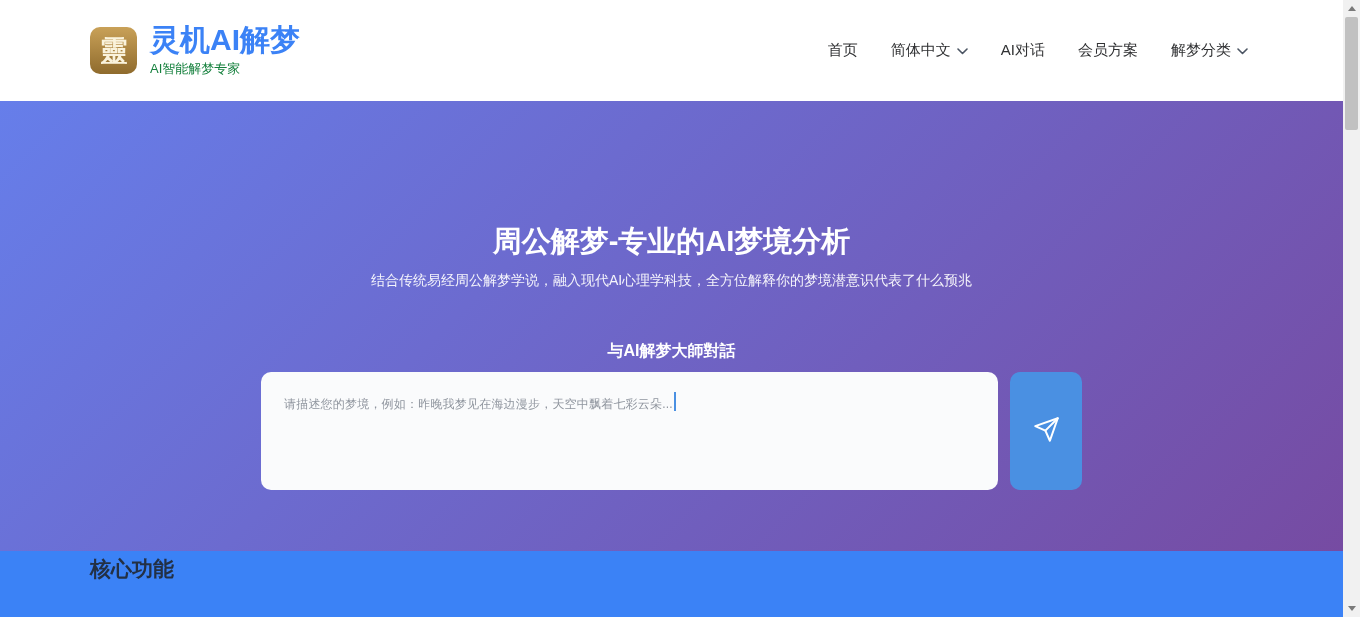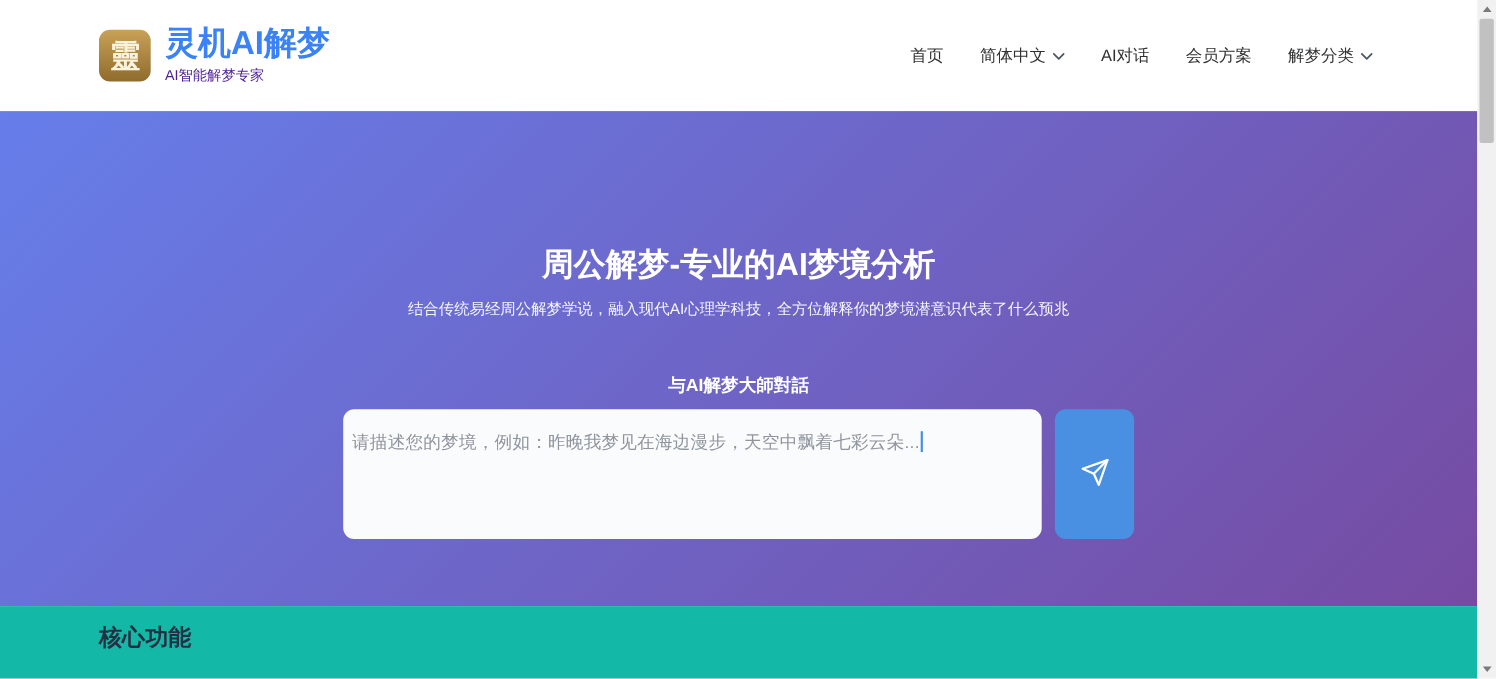--- a/index.html
+++ b/index.html
@@ -20,21 +20,21 @@
   .brand { display: flex; align-items: center; }
   .logo {
     width: 47px; height: 47px; border-radius: 10px;
     background: linear-gradient(180deg, #c9a158 0%, #8f6b2d 100%);
     display: flex; align-items: center; justify-content: center;
     color: #faf3dc; font-size: 28px; font-weight: bold;
     flex: 0 0 auto;
   }
   .brand-text { margin-left: 13px; }
   .brand-title { color: #3b82f6; font-size: 30px; font-weight: bold; line-height: 1.15; }
-  .brand-subtitle { color: #4c1d95; font-size: 13px; margin-top: 3px; }
+  .brand-subtitle { color: #15803d; font-size: 13px; margin-top: 3px; }
 
   .nav { display: flex; align-items: center; gap: 33px; }
   .nav-item {
     display: flex; align-items: center; gap: 6px;
     color: #303133; font-size: 15px; cursor: pointer; white-space: nowrap;
   }
   .chevron { display: inline-flex; margin-top: 2px; }
 
   
   .hero {
@@ -48,41 +48,41 @@
     margin-top: 17px; font-size: 14px; line-height: 1;
     color: rgba(255,255,255,0.93);
   }
   .chat-label { margin-top: 56px; font-size: 16px; font-weight: bold; line-height: 1; }
 
   .input-row {
     margin-top: 13px;
     display: flex; justify-content: center; align-items: stretch; gap: 12px;
   }
   .dream-input {
-    width: 635px; height: 118px;
+    width: 737px; height: 118px;
     background: #fafbfc; border-radius: 10px;
-    text-align: left; padding: 20px 8px;
-    font-size: 16px; color: #8f959e;
+    text-align: left; padding: 20px 23px;
+    font-size: 12px; color: #8f959e;
     cursor: text; position: relative; overflow: hidden;
   }
   .dream-input .ph { letter-spacing: 0.2px; }
   .caret {
     display: inline-block; width: 2px; height: 19px;
     background: #4a90e2; vertical-align: text-bottom; margin-left: 1px;
   }
   .send-btn {
     width: 72px; height: 118px; border: none; border-radius: 10px;
     background: #4a90e2; cursor: pointer;
     display: flex; align-items: center; justify-content: center;
   }
 
   
   .features {
-    height: 66px; background: #14b8a6;
-    padding: 14px 0 0 90px;
+    height: 66px; background: #3b82f6;
+    padding: 4px 0 0 90px;
   }
   .features-title { font-size: 21px; font-weight: bold; color: #233044; }
 
   
   .scrollbar {
     position: absolute; right: 0; top: 0;
     width: 17px; height: 617px; background: #f1f1f1;
   }
   .sb-arrow {
     position: absolute; left: 0; width: 17px; height: 17px;

